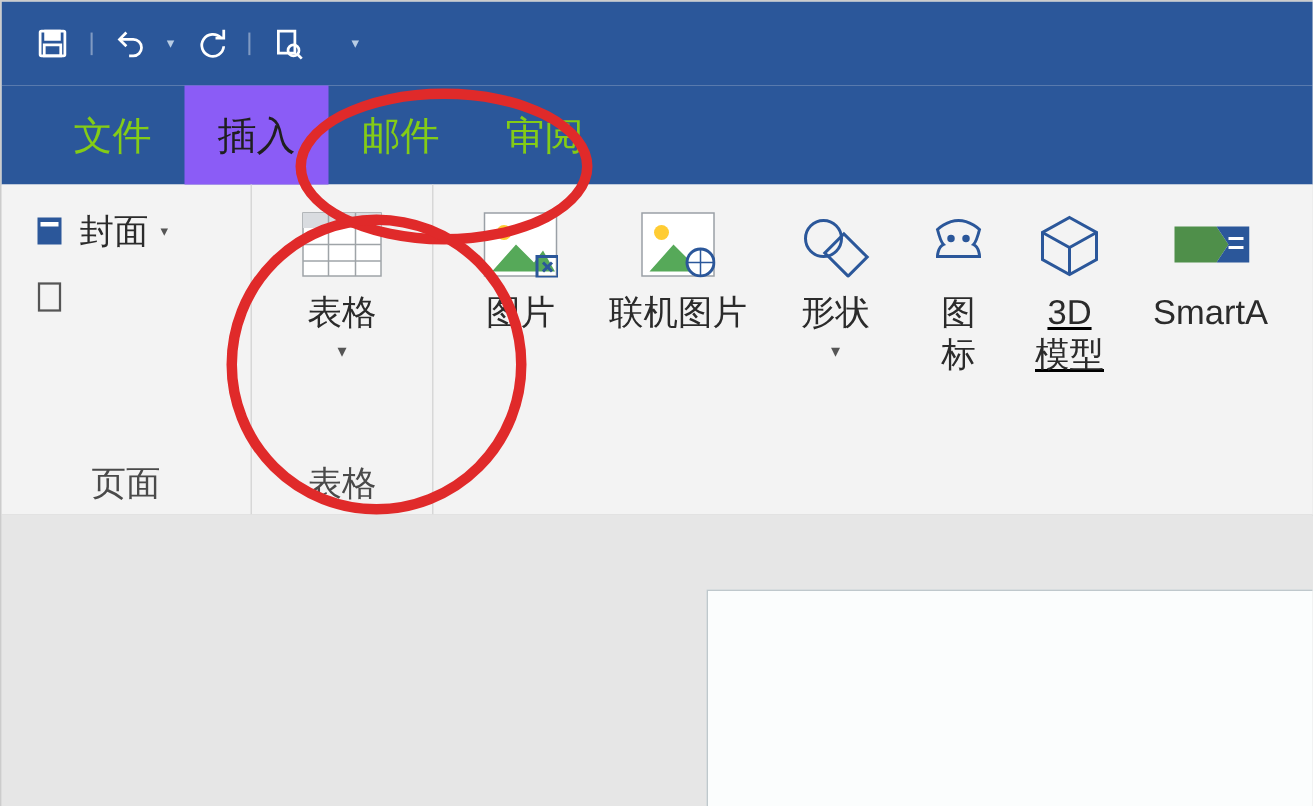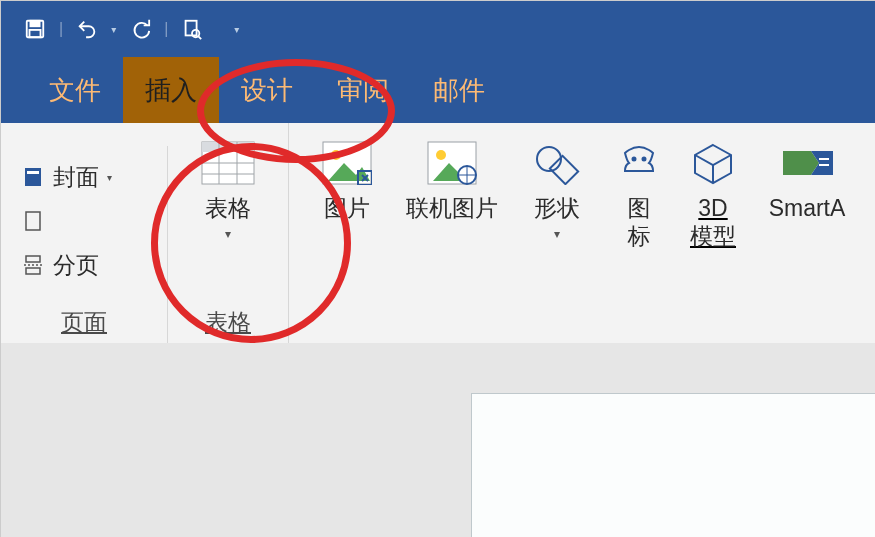--- a/index.html
+++ b/index.html
@@ -5,27 +5,27 @@
   html,body{margin:0;padding:0;font-family:"Microsoft YaHei","Segoe UI",sans-serif;background:#e6e6e6;}
   .window{width:875px;height:537px;background:#e6e6e6;position:relative;overflow:hidden;border:1px solid #ccc;}
   
   .titlebar{height:56px;background:#2b579a;display:flex;align-items:center;padding:0 18px;gap:8px;}
   .qat-btn{width:32px;height:32px;display:flex;align-items:center;justify-content:center;color:#fff;}
   .qat-sep{opacity:.4;color:#fff;}
   .qat-caret{color:#b8cce4;font-size:10px;}
   .titlebar svg{display:block;}
   
   .tabs{height:66px;background:#2b579a;display:flex;align-items:stretch;padding-left:26px;}
-  .tab{color:#fdba74;font-size:26px;padding:0 22px;display:flex;align-items:center;border:none;background:transparent;cursor:pointer;}
-  .tab.active{background:#a16207;color:#1f1f1f;}
+  .tab{color:#84cc16;font-size:26px;padding:0 22px;display:flex;align-items:center;border:none;background:transparent;cursor:pointer;}
+  .tab.active{background:#8b5cf6;color:#1f1f1f;}
   
   .ribbon{height:220px;background:#f3f3f3;border-bottom:1px solid #c9c9c9;display:flex;}
   .group{border-right:1px solid #d7d7d7;display:flex;flex-direction:column;justify-content:space-between;}
   .group .controls{flex:1;display:flex;align-items:flex-start;gap:12px;padding:10px 14px 0 14px;}
-  .group .label{height:36px;display:flex;align-items:flex-start;justify-content:center;font-size:23px;color:#4a4a4a;text-decoration:underline;}
+  .group .label{height:36px;display:flex;align-items:flex-start;justify-content:center;font-size:23px;color:#4a4a4a;}
   .vbtn{display:flex;flex-direction:column;align-items:center;width:88px;cursor:pointer;background:none;border:none;padding:2px 0;}
   .vbtn.wide{width:110px;align-items:center;}
   .vbtn .iconbox{width:56px;height:56px;display:flex;align-items:center;justify-content:center;}
   .vbtn .txt{font-size:23px;color:#2b2b2b;text-align:center;margin-top:4px;line-height:1.2;}
   .vbtn .caret{font-size:12px;color:#555;margin-top:4px;}
   .stack{display:flex;flex-direction:column;gap:2px;}
   .stack .row{display:flex;align-items:center;height:42px;gap:6px;cursor:pointer;padding:0 4px;background:none;border:none;}
   .stack .row .ic{width:28px;height:28px;display:flex;align-items:center;justify-content:center;}
   .stack .row .lab{font-size:23px;color:#2b2b2b;}
   .stack .row .caret{font-size:10px;color:#555;margin-left:2px;}
@@ -71,56 +71,46 @@
           <circle cx="16" cy="17" r="4"></circle>
           <line x1="19" y1="20" x2="22" y2="23"></line>
         </svg>
     </div>
     <span class="qat-caret" style="margin-left:18px;">▾</span>
   </div>
 
   <div class="tabs">
     <button class="tab">文件</button>
     <button class="tab active">插入</button>
-    <button class="tab">设计</button>
+    <button class="tab">邮件</button>
     <button class="tab">审阅</button>
-    <button class="tab">邮件</button>
   </div>
 
   <div class="ribbon">
 
-    <div class="group" style="width:166px;margin-top:23px;">
+    <div class="group" style="width:166px;">
       <div class="controls">
         <div class="stack">
           <button class="row">
             <span class="ic">
               <svg width="24" height="24" viewBox="0 0 24 24">
                   <rect x="4" y="3" width="16" height="18" fill="#2b579a"></rect>
                   <rect x="6" y="6" width="12" height="3" fill="#fff"></rect>
                 </svg>
             </span>
             <span class="lab">封面</span>
             <span class="caret">▾</span>
           </button>
           <button class="row">
             <span class="ic">
               <svg width="24" height="24" viewBox="0 0 24 24" fill="none" stroke="#555" stroke-width="1.5">
                   <rect x="5" y="3" width="14" height="18"></rect>
                 </svg>
             </span>
           </button>
-          <button class="row">
-            <span class="ic">
-              <svg width="24" height="24" viewBox="0 0 24 24" fill="none" stroke="#555" stroke-width="1.5">
-                  <path d="M5 3h14v6H5zM5 15h14v6H5z"></path>
-                  <line x1="3" y1="12" x2="21" y2="12" stroke-dasharray="2 2"></line>
-                </svg>
-            </span>
-            <span class="lab">分页</span>
-          </button>
         </div>
       </div>
       <div class="label">页面</div>
     </div>
 
     <div class="group" style="width:120px;">
       <div class="controls" style="justify-content:center;">
         <button class="vbtn">
           <span class="iconbox">
             <svg width="54" height="44" viewBox="0 0 54 44">

